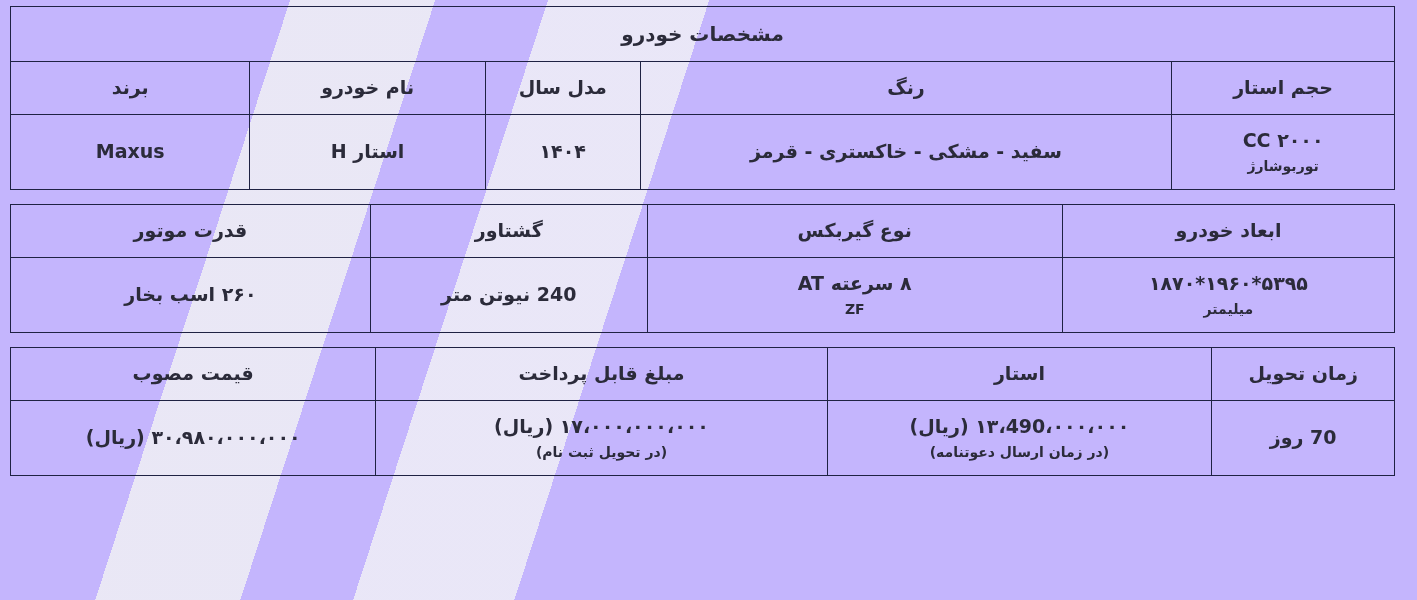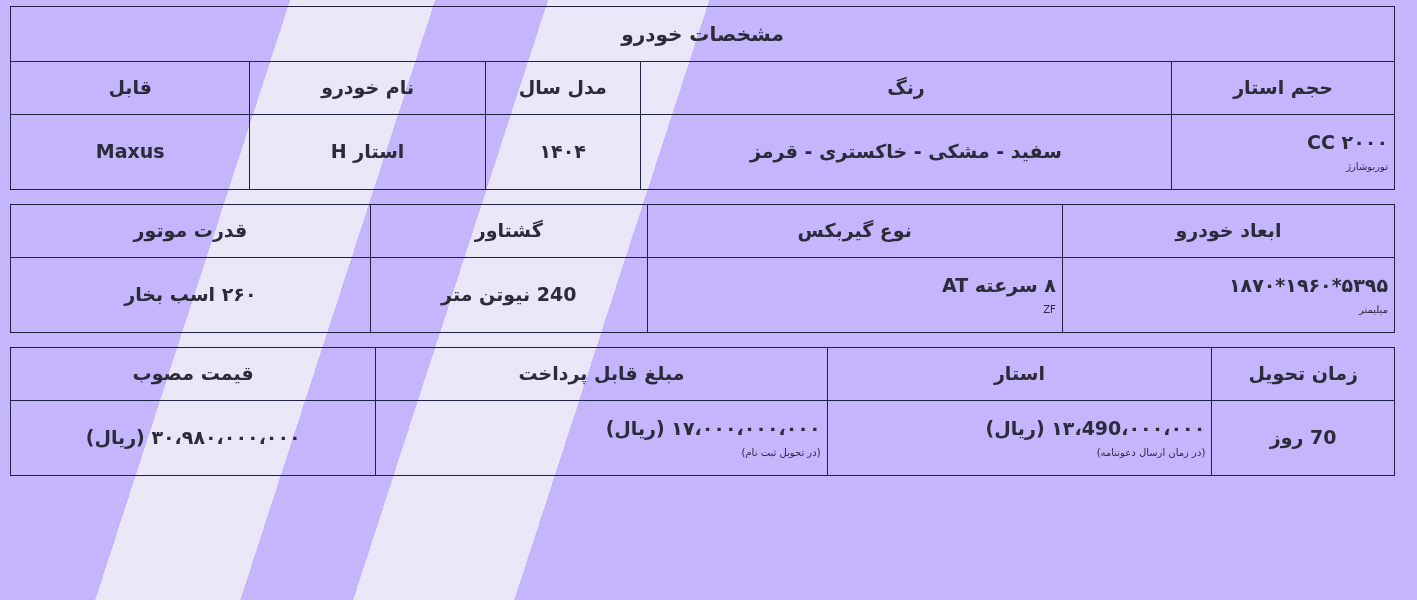--- a/index.html
+++ b/index.html
@@ -63,27 +63,26 @@
   .title-row th {
     font-size: 20px;
     height: 40px;
   }
   tbody td {
     font-weight: bold;
     height: 60px;
   }
   .sub {
     display: block;
-    font-size: 10px;
-    font-weight: normal;
+    font-size: 14px;
+    font-weight: bold;
     margin-top: 4px;
   }
   .two-line {
     line-height: 1.35;
-    text-align: right;
   }
   
   .t1 col.c1 { width: 16.1%; }  
   .t1 col.c2 { width: 38.4%; }  
   .t1 col.c3 { width: 11.2%; }  
   .t1 col.c4 { width: 17.0%; }  
   .t1 col.c5 { width: 17.3%; }  
   
   .t2 col.c1 { width: 24.0%; }
   .t2 col.c2 { width: 30.0%; }
@@ -111,21 +110,21 @@
       </colgroup>
     <thead>
       <tr class="title-row">
         <th colspan="5">مشخصات خودرو</th>
       </tr>
       <tr>
         <th>حجم استار</th>
         <th>رنگ</th>
         <th>مدل سال</th>
         <th>نام خودرو</th>
-        <th>قابل</th>
+        <th>برند</th>
       </tr>
     </thead>
     <tbody>
       <tr>
         <td class="two-line">
           <span>۲۰۰۰ CC</span>
           <span class="sub">توربوشارژ</span>
         </td>
         <td>
           <span>سفید - مشکی - خاکستری - قرمز</span>

